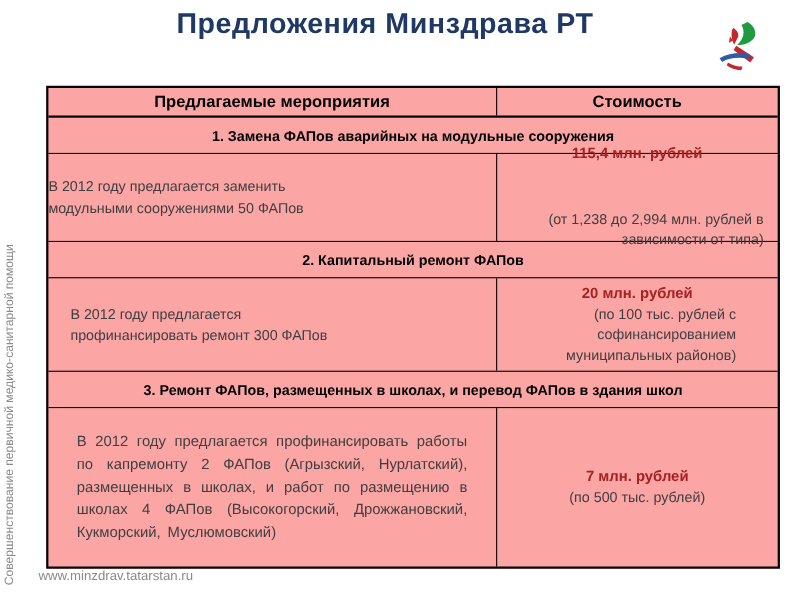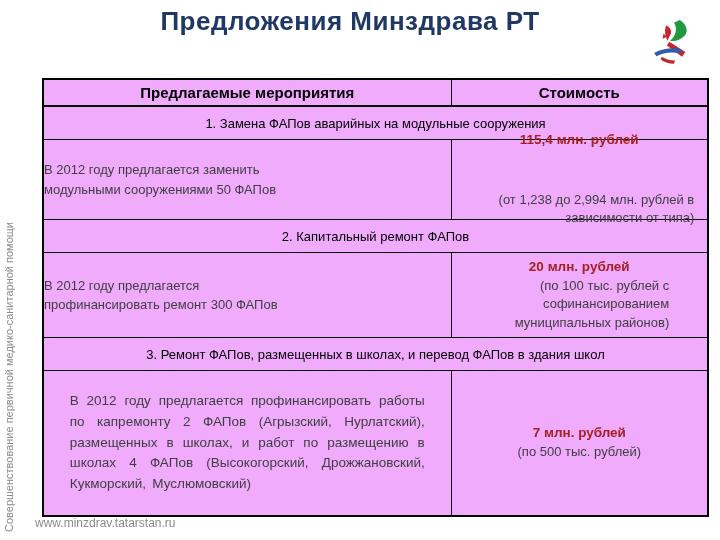--- a/index.html
+++ b/index.html
@@ -19,49 +19,49 @@
   .logo{position:absolute;left:650px;top:18px;width:48px;height:52px;}
   
   .vlabel{
     position:absolute;left:3px;top:196px;height:336px;width:16px;
     writing-mode:vertical-rl;transform:rotate(180deg);
     font-size:11px;color:#8a8a8a;white-space:nowrap;
   }
   
   .ptable{
     position:absolute;left:42px;top:78px;width:667px;
-    border:2px solid #000;box-sizing:border-box;background:#f0abfc;
+    border:2px solid #000;box-sizing:border-box;background:#fca5a5;
   }
   .row{display:flex;box-sizing:border-box;}
   .cell{box-sizing:border-box;}
   .cell.left{width:410px;border-right:1px solid #000;}
   .cell.right{width:257px;}
   .head{height:27px;border-bottom:2px solid #000;}
   .head .cell{
     display:flex;align-items:center;justify-content:center;
     font-weight:bold;font-size:15px;color:#000;
   }
   .srow{
     display:flex;align-items:center;justify-content:center;
-    font-weight:normal;font-size:13px;color:#000;text-align:left;
+    font-weight:bold;font-size:13px;color:#000;text-align:left;
     box-sizing:border-box;
   }
   .s1{height:32px;}
   .s2{height:33px;border-top:1px solid #000;}
   .s3{height:33px;border-top:1px solid #000;}
   .r1{height:80px;border-top:1px solid #000;}
   .r2{height:85px;border-top:1px solid #000;}
   .r3{height:145px;border-top:1px solid #000;}
   .activity{
     display:flex;align-items:center;
     font-size:13px;line-height:1.5;color:#3f3f3f;
     padding:0 0;
   }
   .r1 .activity span{max-width:295px;}
-  .r2 .activity span{max-width:268px;}
+  .r2 .activity span{max-width:268px;margin-left:20px;}
   .r3 .activity{padding:0 20px;justify-content:center;}
   .r3 .activity span{
     max-width:355px;text-align:justify;word-spacing:2.5px;
     font-size:13.5px;line-height:1.55;
   }
   .cost{
     display:flex;flex-direction:column;align-items:center;justify-content:center;
     text-align:right;font-size:13px;line-height:1.4;padding:4px 6px;
   }
   .amount{font-weight:bold;font-size:13.5px;color:#a42222;}

